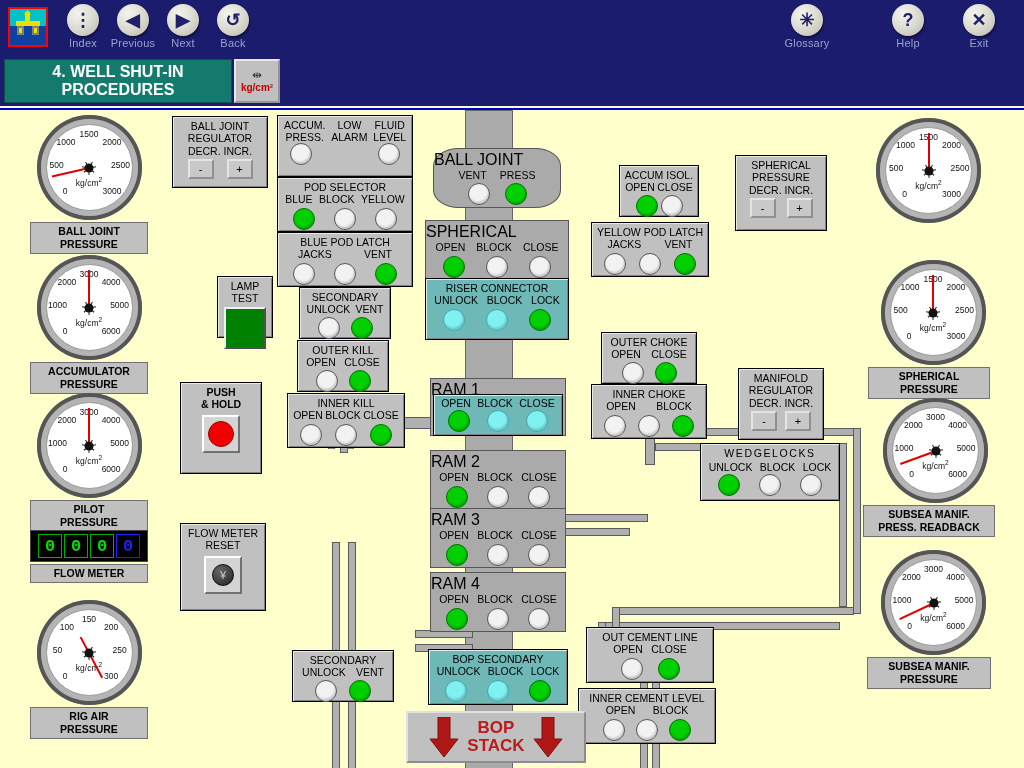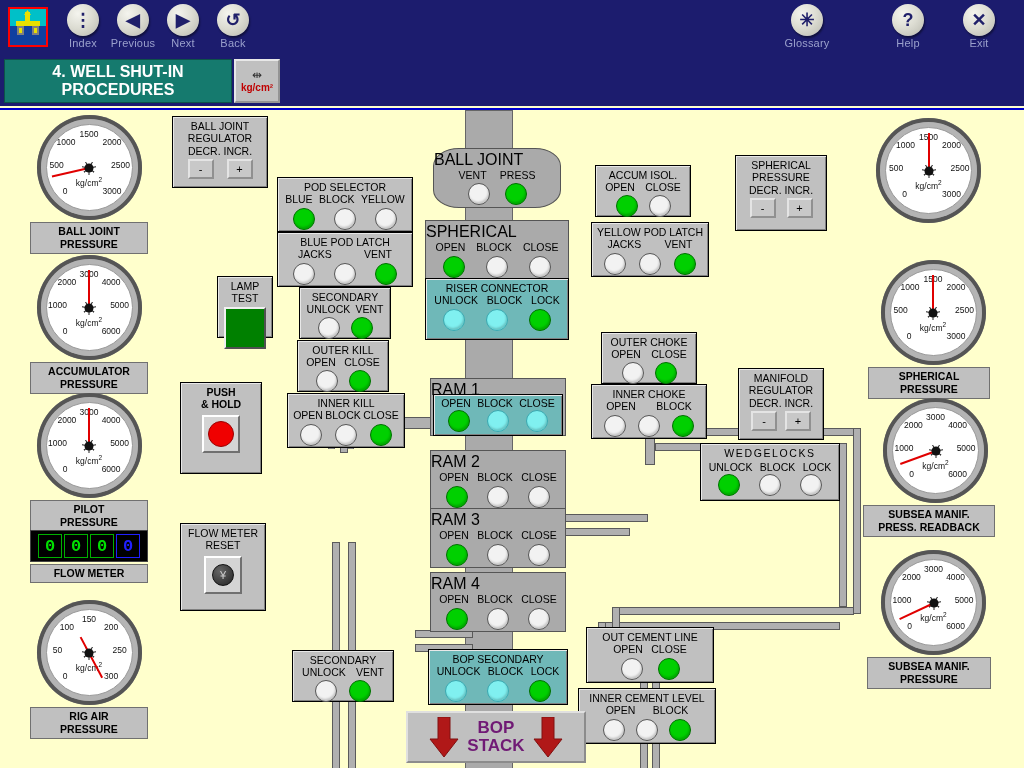--- a/index.html
+++ b/index.html
@@ -208,21 +208,21 @@
 
   
   #bop-stack-btn {
     position:absolute; left:406px; top:709px; width:180px; height:52px;
     background:#c0c0c0; border:2px outset #e0e0e0;
     display:flex; align-items:center; justify-content:center; gap:8px;
     cursor:pointer;
   }
   #bop-stack-btn .arrow { width:30px; height:40px; }
   #bop-stack-btn .bstext {
-    color:#701a75; font-size:17px; font-weight:bold; line-height:1.05; text-align:center;
+    color:#b91c1c; font-size:17px; font-weight:bold; line-height:1.05; text-align:center;
   }
 </style>
 </head>
 <body>
 
 <div id="topbar">
   <div id="logo">
     <svg class="rig-svg" width="36" height="36" viewBox="0 0 36 36">
       <rect x="0" y="0" width="36" height="17" fill="#00c0c8"></rect>
       <rect x="0" y="17" width="36" height="19" fill="#1040a0"></rect>
@@ -561,20 +561,31 @@
   <div class="panel" style="left:180px; top:413px; width:86px; height:88px;">
     <div class="ptitle">FLOW  METER</div>
     <div class="ptitle" style="padding-top:0">RESET</div>
     <div class="sq-holder">
       <div class="sq-btn">
         <div class="round-dark">¥</div>
       </div>
     </div>
   </div>
 
+  <div class="panel" style="left:277px; top:5px; width:136px; height:62px;">
+    <div style="display:flex; justify-content:space-between; padding:3px 6px 0 6px; font-size:10.5px; line-height:1.15;">
+      <div style="text-align:center;">ACCUM.<br>PRESS.</div>
+      <div style="text-align:center;">LOW<br>ALARM</div>
+      <div style="text-align:center;">FLUID<br>LEVEL</div>
+    </div>
+    <div style="display:flex; justify-content:space-between; padding:0 12px;">
+      <div class="lamp"></div>
+      <div class="lamp"></div>
+    </div>
+  </div>
 
   <div class="panel" style="left:277px; top:67px; width:136px; height:55px;">
     <div class="ptitle">POD SELECTOR</div>
     <div class="sublabels">
       <span>BLUE</span>
       <span>BLOCK</span>
       <span>YELLOW</span>
     </div>
     <div class="lamp-row">
       <div class="lamp green"></div>
@@ -751,21 +762,21 @@
       <span>BLOCK</span>
       <span>LOCK</span>
     </div>
     <div class="lamp-row">
       <div class="lamp cyan"></div>
       <div class="lamp cyan"></div>
       <div class="lamp green"></div>
     </div>
   </div>
 
-  <div class="panel" style="left:595px; top:55px; width:96px; height:52px;">
+  <div class="panel" style="left:619px; top:55px; width:80px; height:52px;">
     <div class="ptitle">ACCUM  ISOL.</div>
     <div class="sublabels">
       <span>OPEN</span>
       <span>CLOSE</span>
     </div>
     <div class="lamp-row" style="padding:2px 14px 4px 14px;">
       <div class="lamp green"></div>
       <div class="lamp"></div>
     </div>
   </div>

